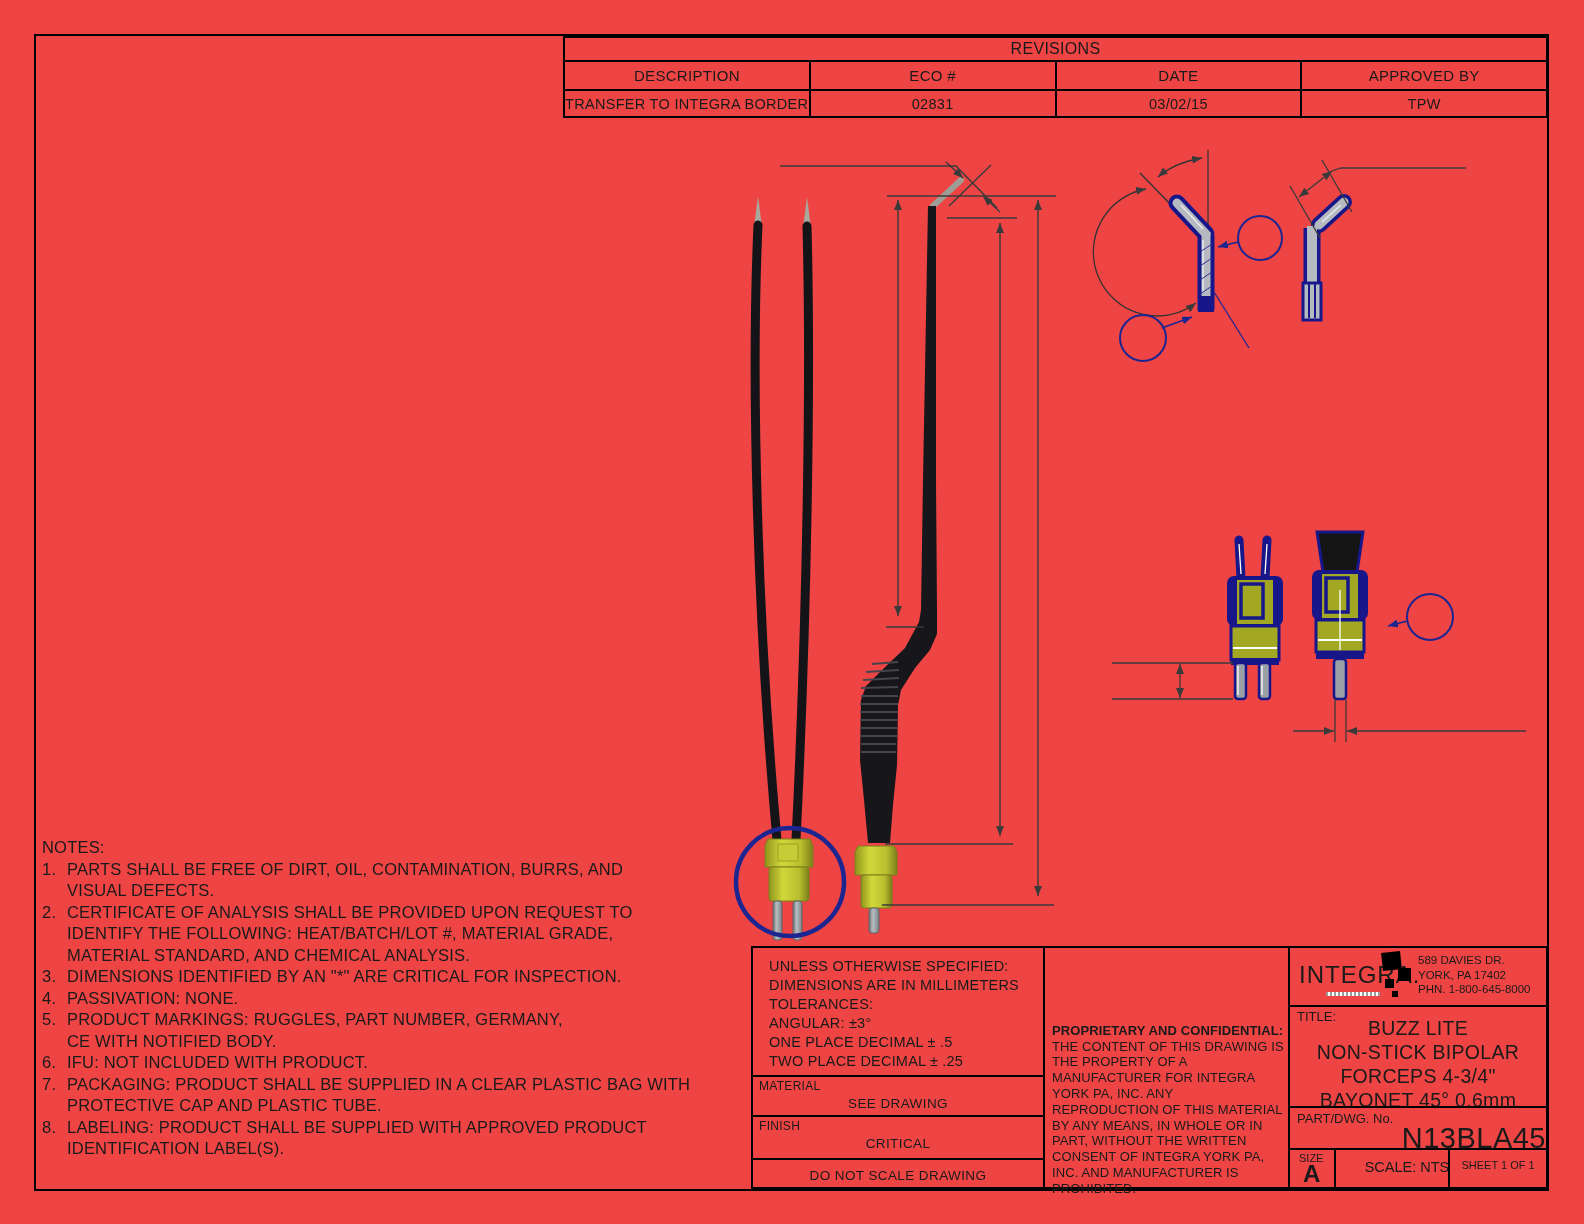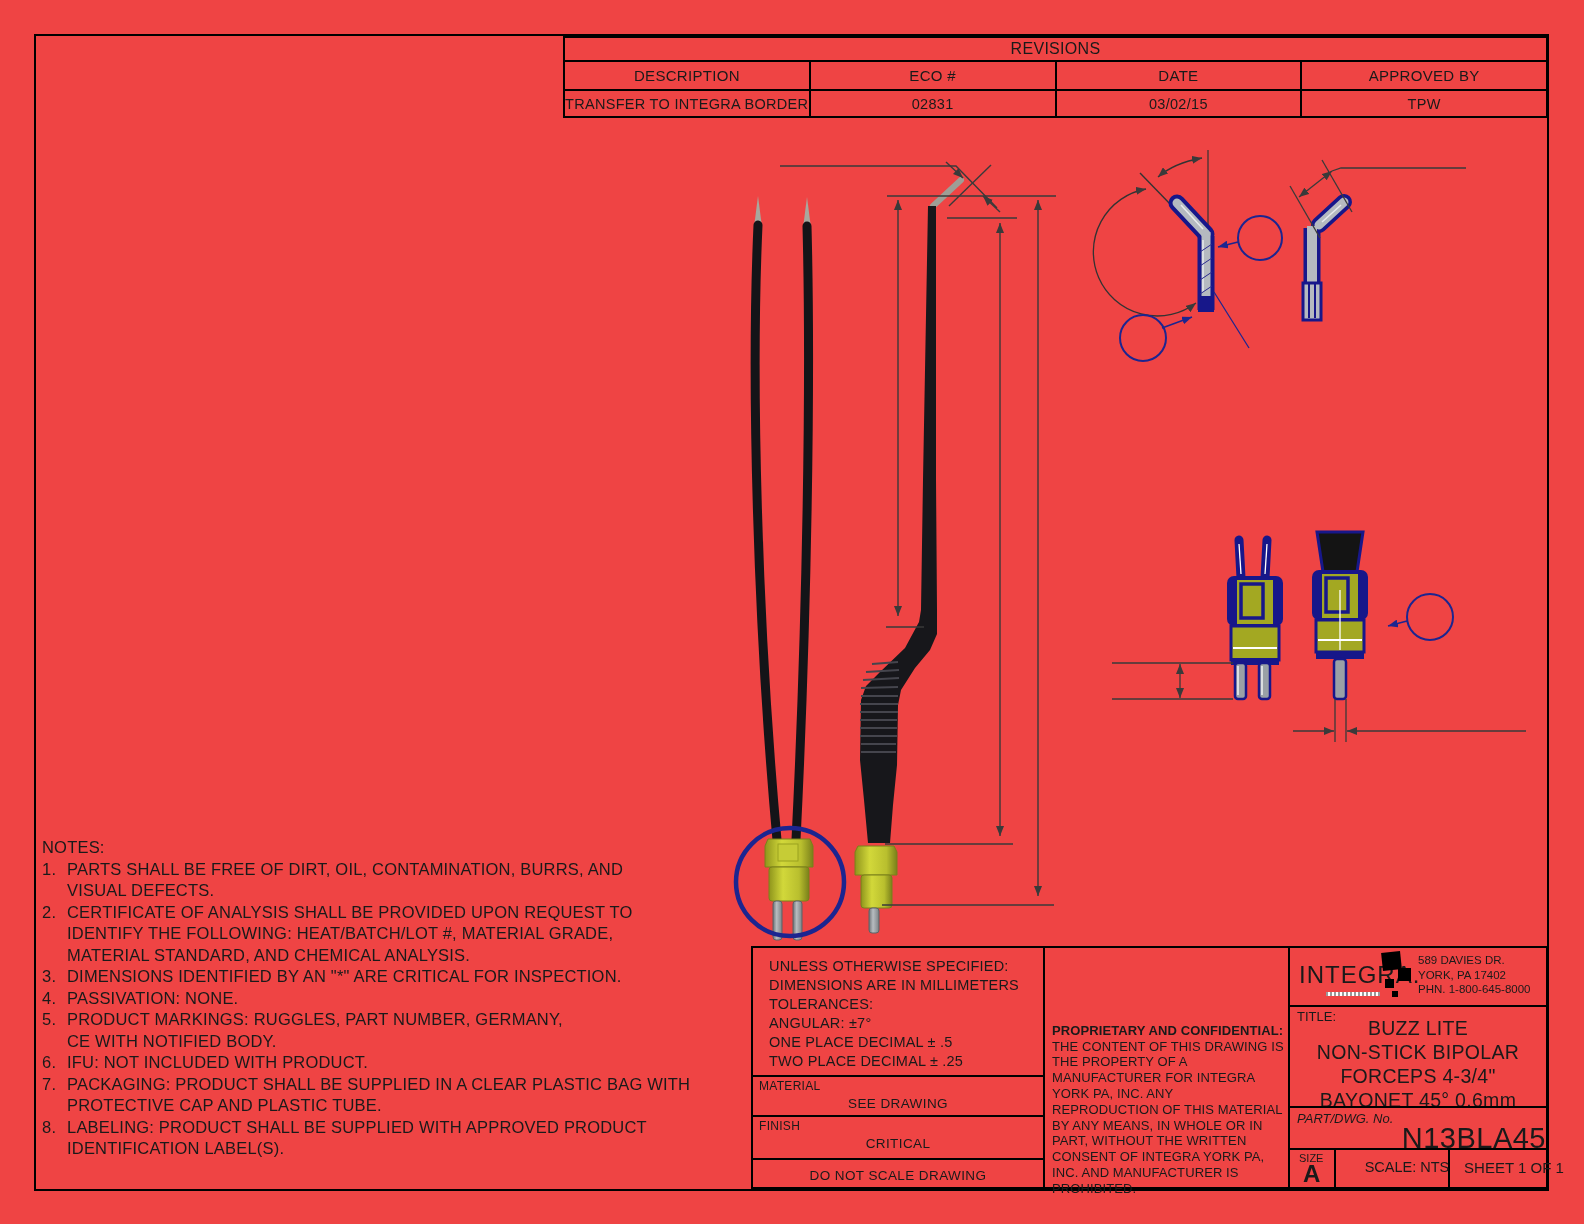--- a/index.html
+++ b/index.html
@@ -41,27 +41,27 @@
   .prop-head{font-weight:bold;}
 
   .box-right{left:1288px;top:946px;width:260px;height:243px;}
   .logo-text{left:9px;top:13px;font-size:24px;letter-spacing:1px;font-weight:500;}
   .logo-tag{left:36px;top:44px;width:54px;height:4px;
             background:repeating-linear-gradient(90deg,#9a9a9a 0 2px,#fff 2px 4px);}
   .sq{position:absolute;background:#000;}
   .addr{left:128px;top:5px;font-size:11.5px;line-height:14.5px;white-space:pre-line;}
   .title-label{left:7px;top:61px;font-size:13px;}
   .title-lines{left:0;top:68px;width:100%;text-align:center;font-size:19.5px;line-height:24px;white-space:pre-line;letter-spacing:.3px;}
-  .part-label{left:7px;top:163px;font-size:13px;font-style:italic;}
+  .part-label{left:7px;top:163px;font-size:13px;}
   .part-value{left:0;top:174px;width:100%;text-align:right;font-size:29px;letter-spacing:.5px;}
   .vl{position:absolute;border-left:2px solid #000;}
   .size-label{left:9px;top:204px;font-size:11px;}
   .size-value{left:13px;top:212px;font-size:24px;font-weight:bold;}
   .scale-cell{left:44px;top:211px;width:114px;text-align:center;font-size:14.5px;padding-left:16px;}
-  .sheet-cell{left:158px;top:211px;width:100px;text-align:center;font-size:15px;padding-left:16px;}
+  .sheet-cell{left:158px;top:211px;width:100px;text-align:center;font-size:11px;}
 
   svg{position:absolute;left:0;top:0;}
 </style>
 </head>
 <body>
 
 <div id="sheet">
 
   <div class="abs outer-border"></div>
 
@@ -286,21 +286,21 @@
         <span class="note-num">8.</span>
         <span class="note-text">LABELING: PRODUCT SHALL BE SUPPLIED WITH APPROVED PRODUCT
 IDENTIFICATION LABEL(S).</span>
       </div>
   </div>
 
   <div class="abs tb-box box-left">
     <div class="abs tol">UNLESS OTHERWISE SPECIFIED:
 DIMENSIONS ARE IN MILLIMETERS
 TOLERANCES:
-ANGULAR: ±7°
+ANGULAR: ±3°
 ONE PLACE DECIMAL ± .5
 TWO PLACE DECIMAL ± .25</div>
     <div class="abs hl" style="top:127px"></div>
     <div class="abs lbl-sm" style="left:6px;top:131px">MATERIAL</div>
     <div class="abs ctr" style="top:148px">SEE DRAWING</div>
     <div class="abs hl" style="top:167px"></div>
     <div class="abs lbl-sm" style="left:6px;top:171px">FINISH</div>
     <div class="abs ctr" style="top:188px">CRITICAL</div>
     <div class="abs hl" style="top:210px"></div>
     <div class="abs ctr" style="top:220px">DO NOT SCALE DRAWING</div>

